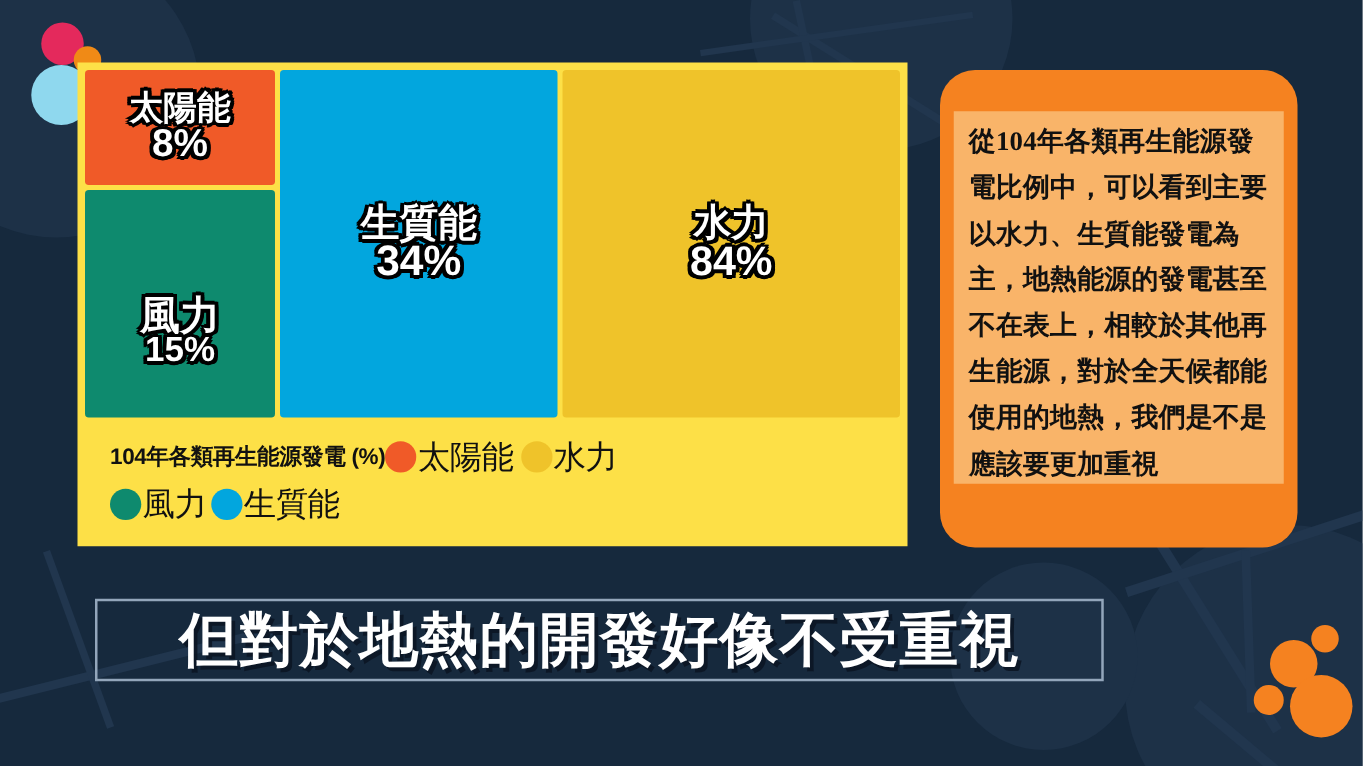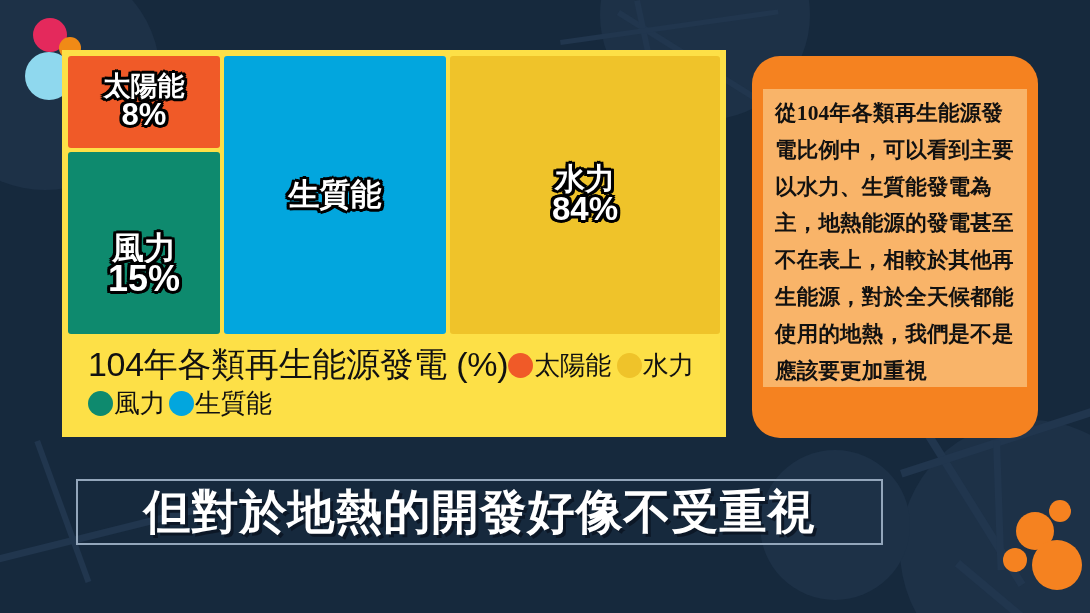--- a/index.html
+++ b/index.html
@@ -67,40 +67,40 @@
 
   
   #cell-solar   { left: 0;     top: 0;    width: 152px; height: 92px;  background: #f05a28; }
   #cell-wind    { left: 0;     top: 96px; width: 152px; height: 182px; background: #0e8a6e; }
   #cell-biomass { left: 156px; top: 0;    width: 222px; height: 278px; background: #02a6de; }
   #cell-hydro   { left: 382px; top: 0;    width: 270px; height: 278px; background: #efc32a; }
 
   #cell-solar   .tm-name { font-size: 27px; }
   #cell-solar   .tm-pct  { font-size: 31px; margin-top: -2px; }
   #cell-wind    .tm-name { font-size: 32px; }
-  #cell-wind    .tm-pct  { font-size: 36px; margin-top: -3px; }
+  #cell-wind    .tm-pct  { font-size: 28px; margin-top: -3px; }
   #cell-biomass .tm-name { font-size: 31px; }
   #cell-biomass .tm-pct  { font-size: 34px; margin-top: -3px; }
   #cell-hydro   .tm-name { font-size: 30px; }
   #cell-hydro   .tm-pct  { font-size: 33px; margin-top: -3px; }
   #cell-wind    .tm-label { transform: translateY(22px); }
 
   
   #legend {
     position: absolute;
     left: 26px; top: 296px;
     width: 620px;
   }
   #legend-row-1, #legend-row-2 {
     display: flex; align-items: center;
     height: 38px;
   }
   #legend-title {
-    font-size: 34px;
-    font-weight: 400;
+    font-size: 18px;
+    font-weight: 700;
     color: #111111;
     white-space: nowrap;
     letter-spacing: -0.3px;
   }
   .legend-item {
     display: flex; align-items: center;
     white-space: nowrap;
   }
   .legend-dot {
     width: 25px; height: 25px;
@@ -204,20 +204,21 @@
       <div id="cell-wind" class="tm-cell">
         <div class="tm-label">
           <span class="tm-name">風力</span>
           <span class="tm-pct">15%</span>
         </div>
       </div>
 
       <div id="cell-biomass" class="tm-cell">
         <div class="tm-label">
           <span class="tm-name">生質能</span>
+          <span class="tm-pct">34%</span>
         </div>
       </div>
 
       <div id="cell-hydro" class="tm-cell">
         <div class="tm-label">
           <span class="tm-name">水力</span>
           <span class="tm-pct">84%</span>
         </div>
       </div>
 

